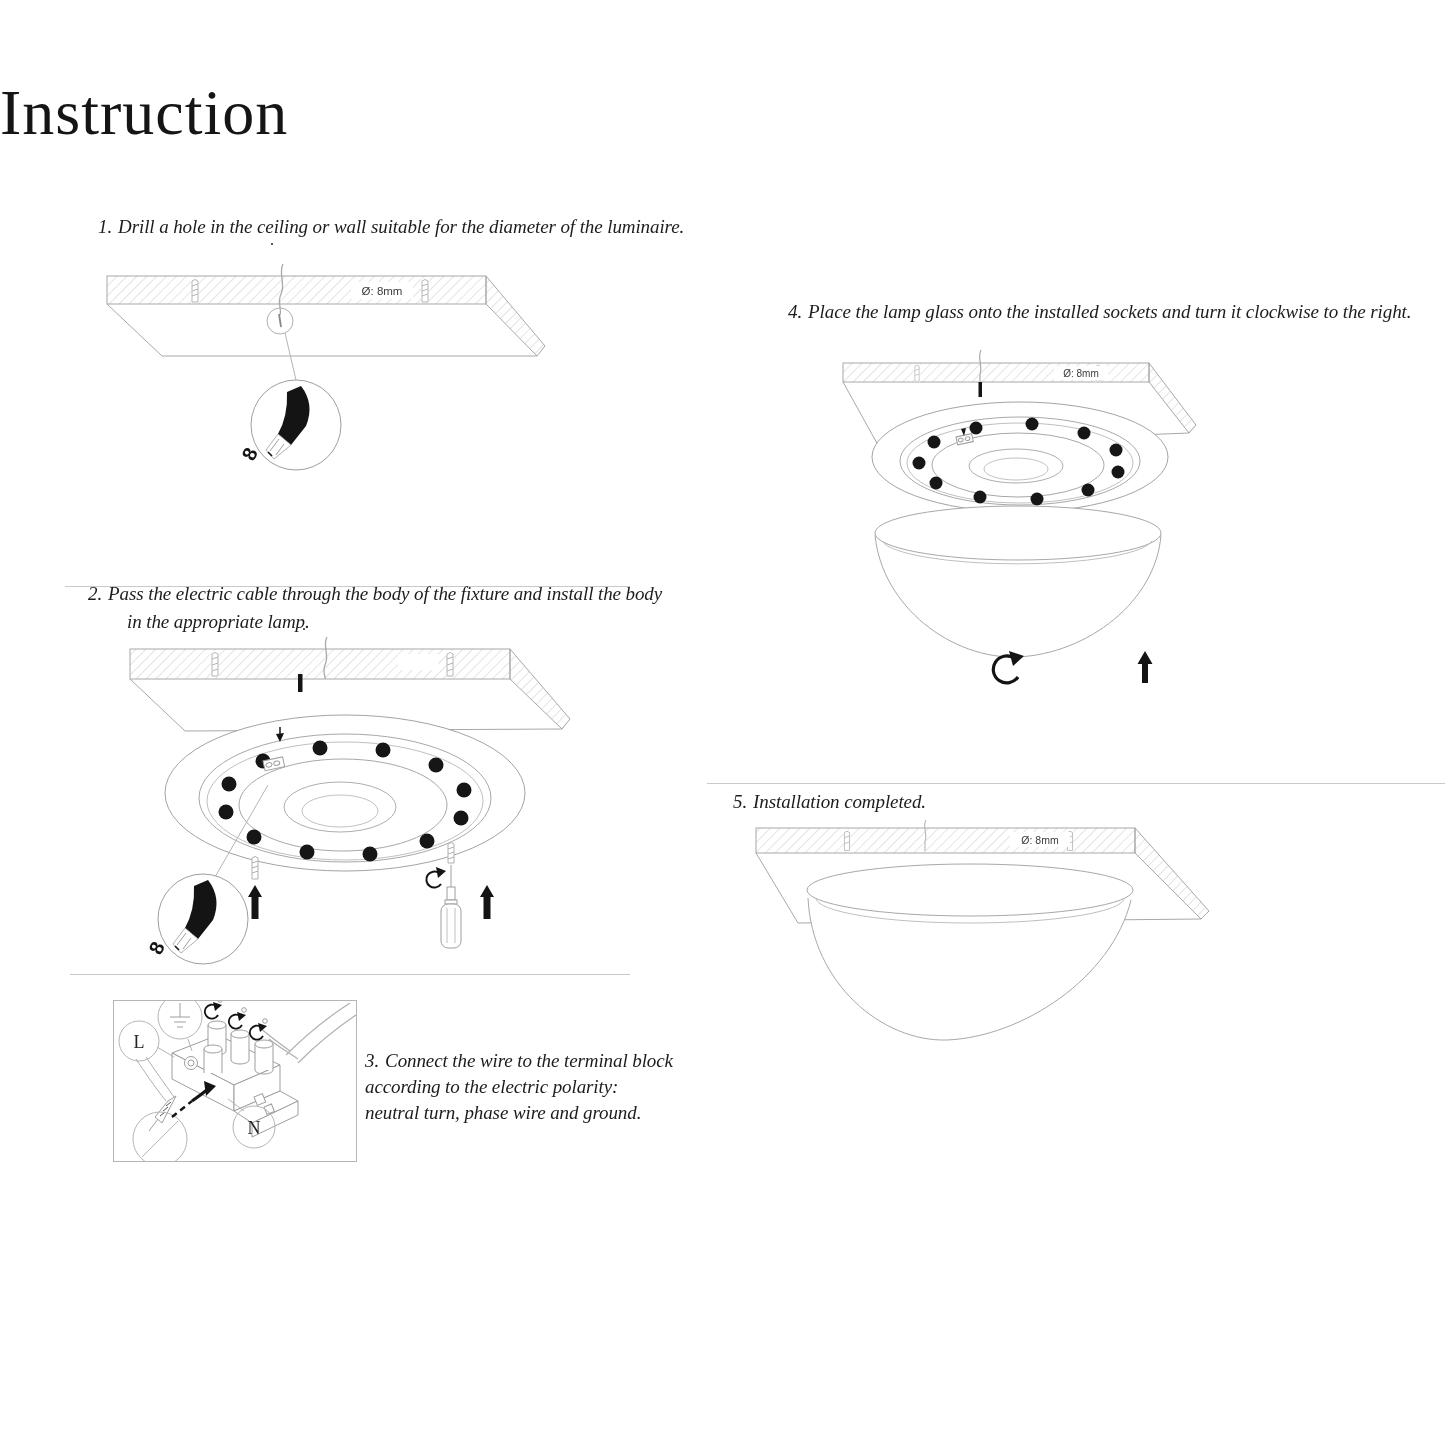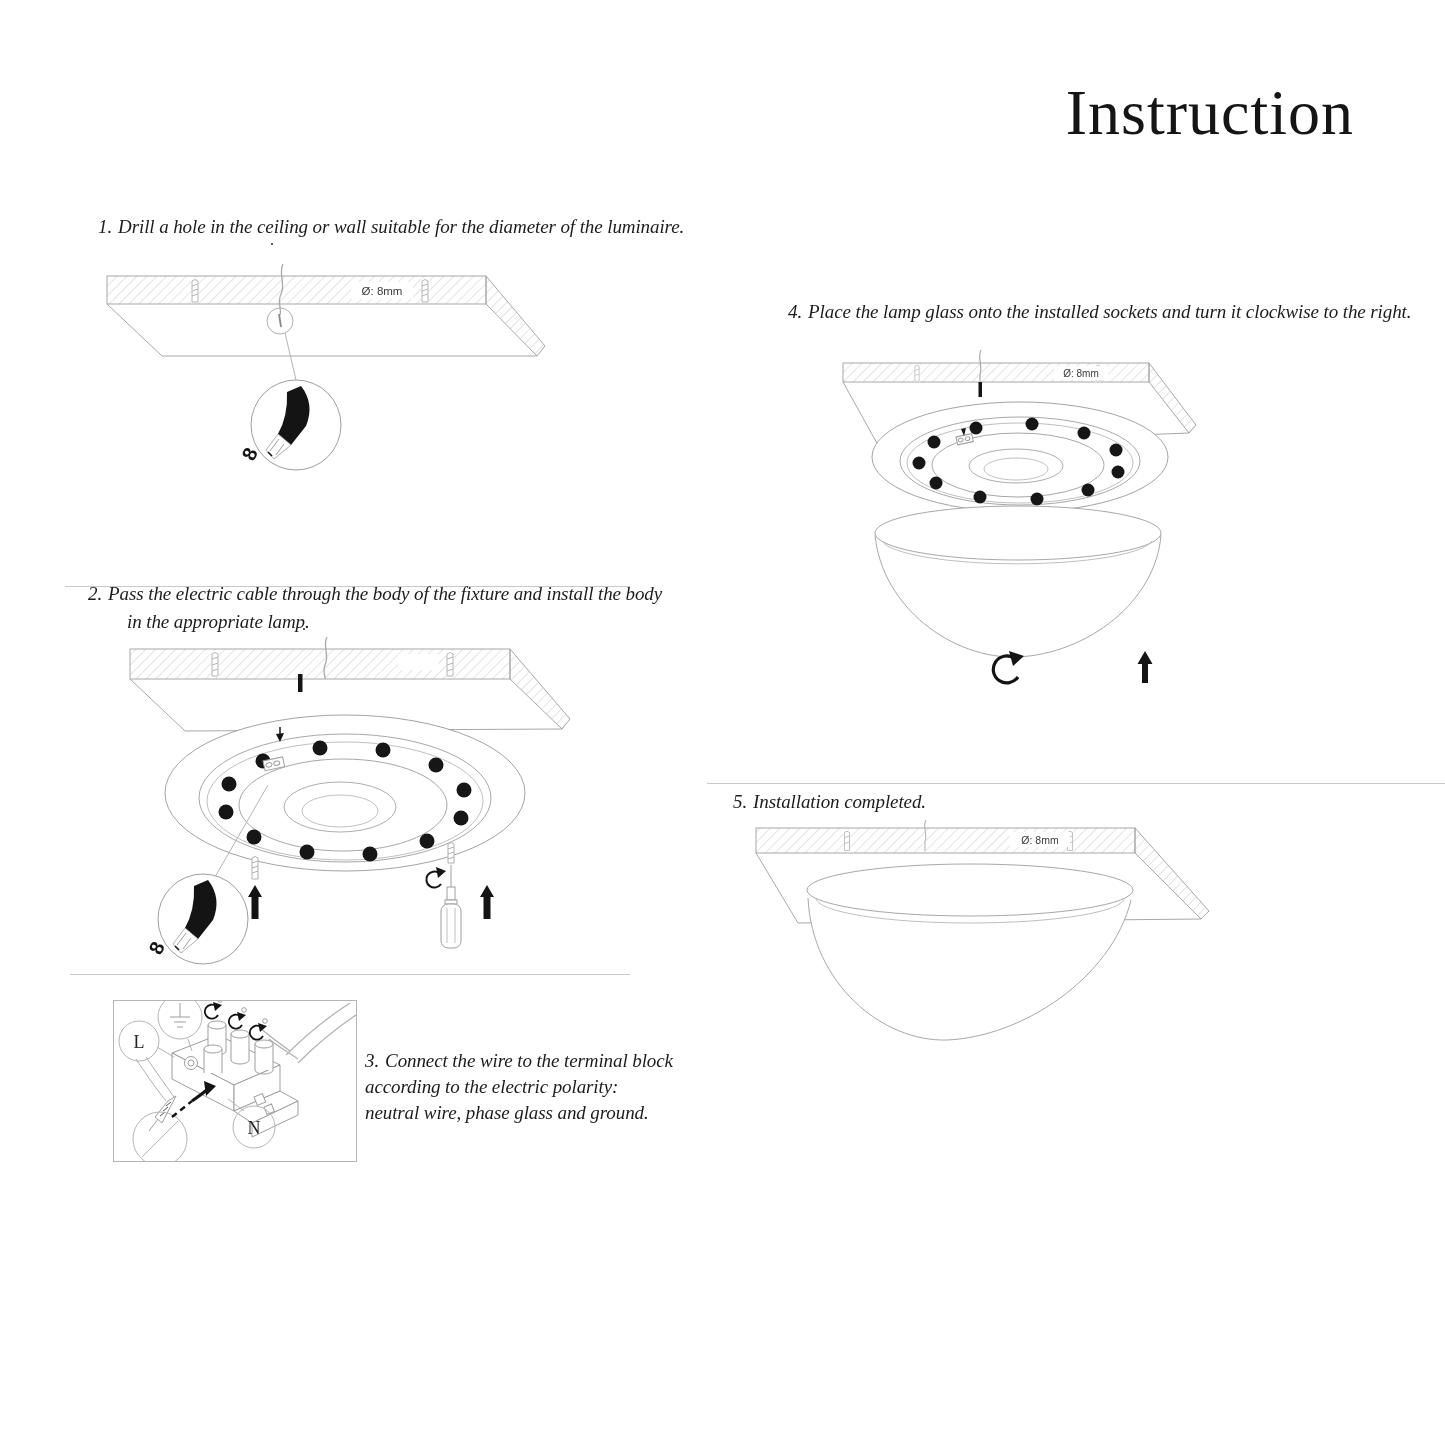--- a/index.html
+++ b/index.html
@@ -1,19 +1,19 @@
 <!DOCTYPE html>
 <html><head>
 <meta charset="utf-8">
 <style>
   html,body{margin:0;padding:0;}
   body{width:1445px;height:1445px;background:#ffffff;position:relative;overflow:hidden;
        font-family:"Liberation Serif", serif;color:#1a1a1a;}
   .abs{position:absolute;}
-  .title{position:absolute;left:0;top:76px;width:1354px;text-align:right;
+  .title{position:absolute;left:0;top:76px;width:1354px;text-align:left;
          font-size:64px;font-weight:400;margin:0;letter-spacing:1px;color:#151515;}
   .step-text{position:absolute;font-size:19px;white-space:nowrap;color:#1c1c1c;letter-spacing:-0.1px;font-style:italic;}
   .step-text .num{margin-right:6px;}
   .step-block div{line-height:26px;}
   .sep{position:absolute;height:1px;background:#c9c9c9;}
   .stray-dot{position:absolute;font-size:16px;color:#1c1c1c;}
   .wiring-box{position:absolute;left:113px;top:1000px;width:242px;height:160px;
               border:1px solid #b5b5b5;box-sizing:content-box;background:#fff;}
   svg text{font-family:"Liberation Sans", sans-serif;}
   svg text.serif{font-family:"Liberation Serif", serif;}
@@ -281,21 +281,21 @@
     <path d="M 58,116 L 78,100" stroke="#141414" stroke-width="2.4" stroke-dasharray="6 4.5" fill="none"></path>
     <path d="M 78,100 Q 88,93 94,88" stroke="#141414" stroke-width="3" fill="none"></path>
     <polygon points="90,80 102,85 92,95" fill="#141414"></polygon>
   </g>
 </svg>
 </div>
 
 <div class="step-text step-block" style="left:365px;top:1048px">
   <div><span class="num">3.</span><span>Connect the wire to the terminal block</span></div>
   <div>according to the electric polarity:</div>
-  <div>neutral wire, phase glass and ground.</div>
+  <div>neutral turn, phase wire and ground.</div>
 </div>
 
 <div class="step-text" style="left:788px;top:301px">
   <span class="num">4.</span><span>Place the lamp glass onto the installed sockets and turn it clockwise to the right.</span>
 </div>
 
 <svg class="abs" style="left:830px;top:345px" width="400" height="370" viewBox="0 0 400 370">
   <defs>
     <pattern id="ph4" patternUnits="userSpaceOnUse" width="7" height="7" patternTransform="rotate(45)">
       <line x1="0" y1="0" x2="0" y2="7" stroke="#c9c9c9" stroke-width="1"></line>

